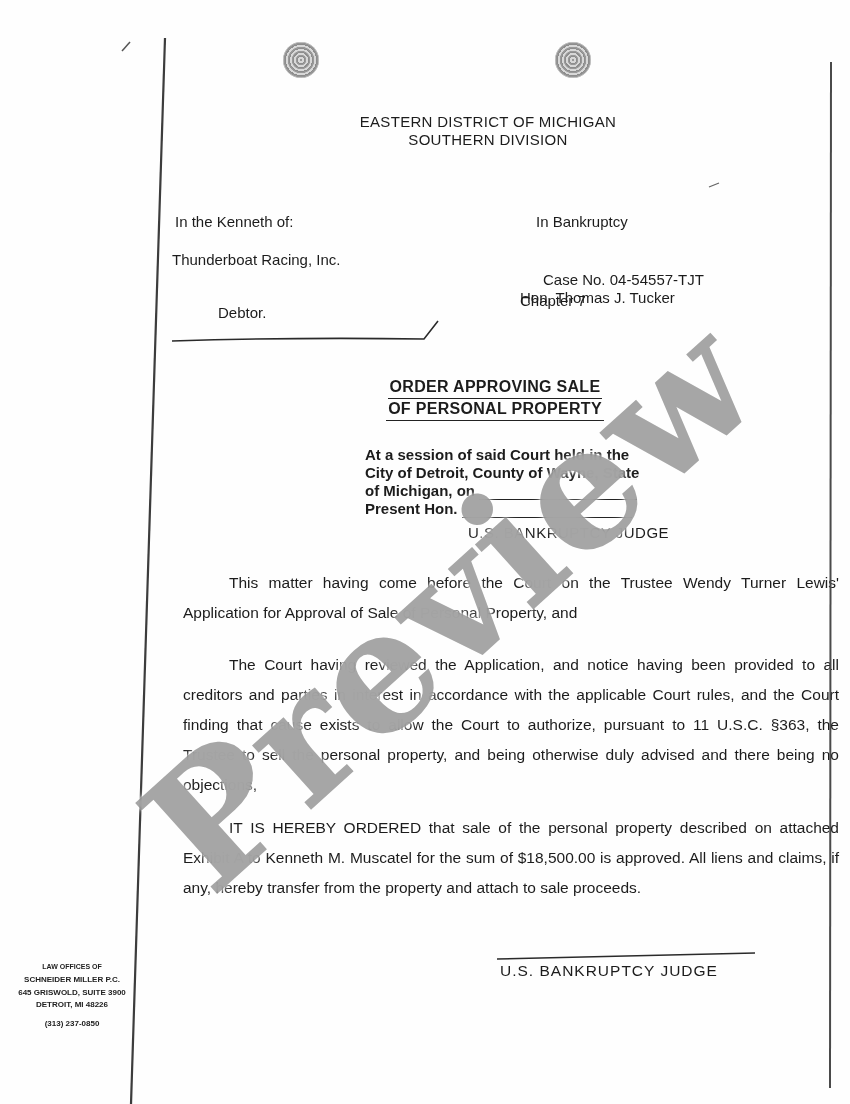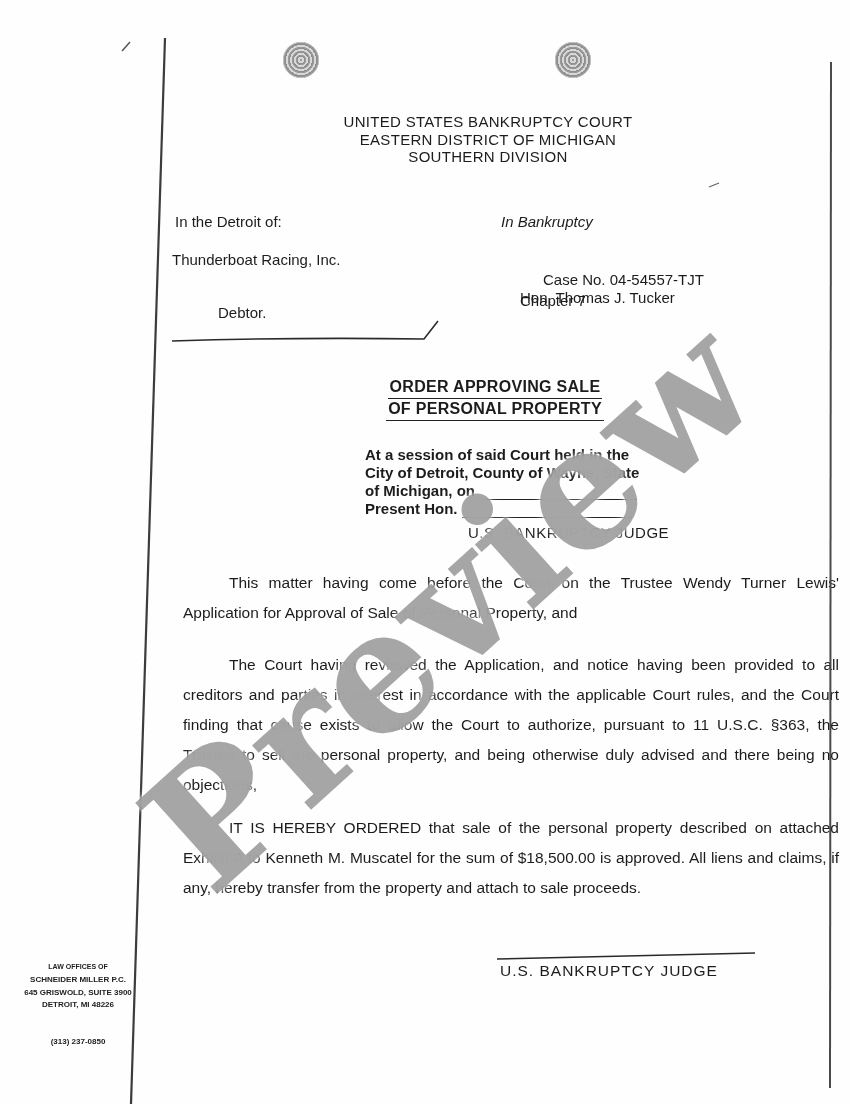--- a/index.html
+++ b/index.html
@@ -53,26 +53,26 @@
 
   .para {
     left: 162px; width: 656px;
     font-size: 15.5px; line-height: 30px;
     text-indent: 46px; text-align: justify; margin-left: 21px;
   }
 
   .sig-label { left: 500px; top: 962px; font-size: 15.5px; letter-spacing: 1px; }
 
   .firm {
-    left: 22px; top: 961px; width: 112px;
+    left: 16px; top: 961px; width: 112px;
     text-align: center; font-size: 8px; line-height: 12.8px;
     color: #222; font-weight: bold;
   }
   .firm .tiny { font-size: 7px; }
-  .firm .phone { margin-top: 24px; }
+  .firm .phone { margin-top: 6px; }
 
   .watermark {
     left: 85px; top: 480px; width: 730px; height: 250px;
     display: flex; align-items: center; justify-content: center;
     transform: rotate(-42deg);
     font-family: "DejaVu Serif", serif;
     font-weight: 700; font-size: 168px; letter-spacing: 2px;
     color: rgba(118, 118, 118, 0.65);
     text-shadow: 0 0 3px rgba(255,255,255,.85), 0 0 8px rgba(255,255,255,.7);
     z-index: 6; pointer-events: none; white-space: nowrap;
@@ -89,30 +89,29 @@
   <line x1="831" y1="62" x2="830" y2="1088" stroke="#4a4a4a" stroke-width="2"></line>
   <path d="M172,341 Q300,337 424,339 L438,321" fill="none" stroke="#2a2a2a" stroke-width="1.6"></path>
   <line x1="497" y1="959" x2="755" y2="953" stroke="#2a2a2a" stroke-width="1.6"></line>
   <line x1="709" y1="187" x2="719" y2="183" stroke="#666" stroke-width="1.2"></line>
 </svg>
 
 <div class="abs hole" style="left:283px; top:42px;"></div>
 <div class="abs hole" style="left:555px; top:42px;"></div>
 
 <div class="abs header">
-  <div>UNITED STATES BANKRUPTCY COURT</div>
   <div>EASTERN DISTRICT OF MICHIGAN</div>
   <div>SOUTHERN DIVISION</div>
 </div>
 
-<div class="abs cap" style="left:175px; top:213px;">In the Detroit of:</div>
+<div class="abs cap" style="left:175px; top:213px;">In the Kenneth of:</div>
 <div class="abs cap" style="left:172px; top:251px;">Thunderboat Racing, Inc.</div>
 <div class="abs cap" style="left:218px; top:304px;">Debtor.</div>
 
-<div class="abs cap" style="left:501px; top:213px;font-style:italic;">In Bankruptcy</div>
+<div class="abs cap" style="left:536px; top:213px;">In Bankruptcy</div>
 <div class="abs cap" style="left:520px; top:253px;margin-top:39px;">Chapter 7</div>
 <div class="abs cap" style="left:543px; top:271px;text-align:center;">Case No. 04-54557-TJT</div>
 <div class="abs cap" style="left:520px; top:289px;">Hon. Thomas J. Tucker</div>
 
 <div class="abs order-title">
   <div><span class="u">ORDER APPROVING SALE</span></div>
   <div><span class="u">OF PERSONAL PROPERTY</span></div>
 </div>
 
 <div class="abs session">

